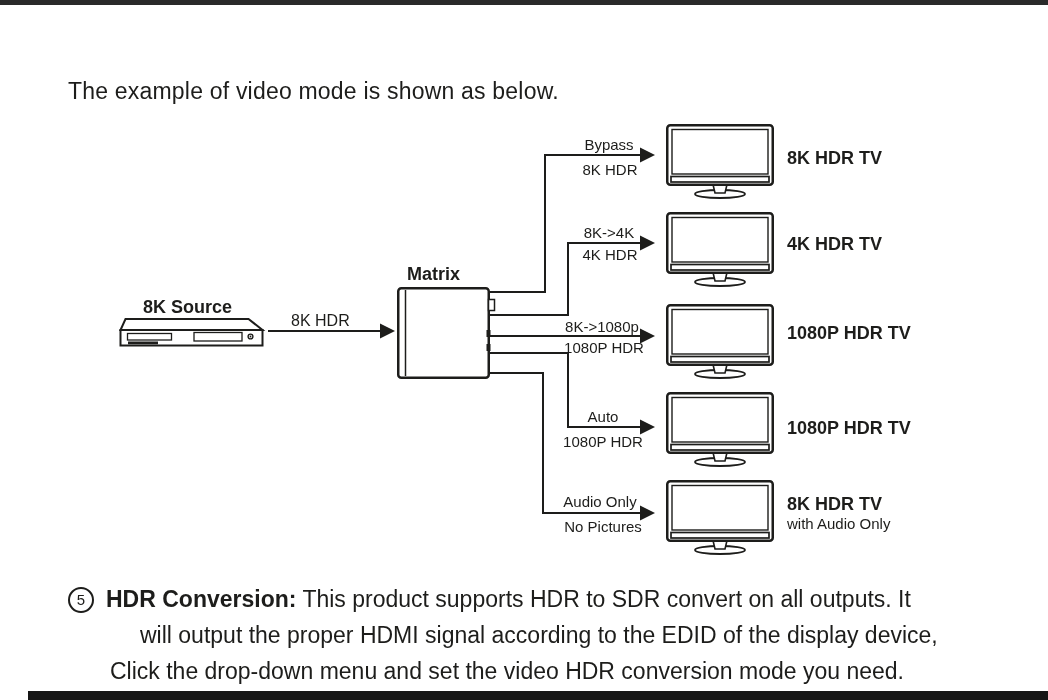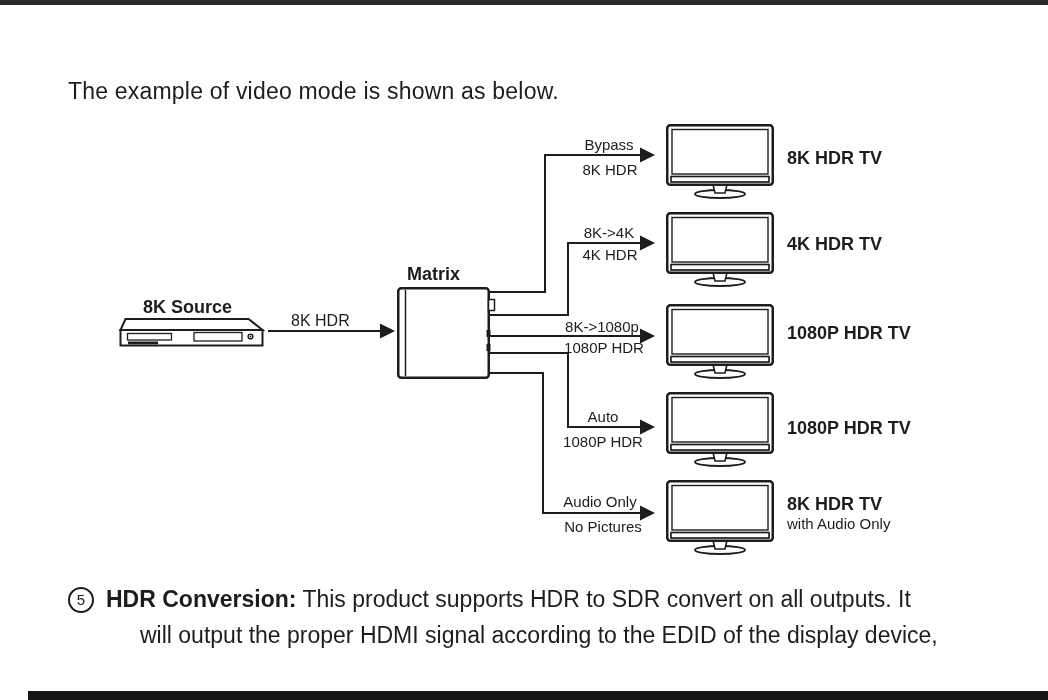--- a/index.html
+++ b/index.html
@@ -122,15 +122,16 @@
     <text class="lbl-bold" x="787" y="250">4K HDR TV</text>
     <text class="lbl-bold" x="787" y="339">1080P HDR TV</text>
     <text class="lbl-bold" x="787" y="434">1080P HDR TV</text>
     <text class="lbl-bold" x="787" y="510">8K HDR TV</text>
     <text class="lbl-sub" x="787" y="529">with Audio Only</text>
   </svg>
 
   <span class="circle-num"><span>5</span></span>
   <div class="note-line" style="left:106px;top:588px;"><b>HDR Conversion:</b><span> This product supports HDR to SDR convert on all outputs. It</span></div>
   <div class="note-line" style="left:108px;top:624px;margin-left:32px;">will output the proper HDMI signal according to the EDID of the display device,</div>
+  <div class="note-line" style="left:110px;top:660px;">Click the drop-down menu and set the video HDR conversion mode you need.</div>
 
   <div class="bottombar"></div>
 </div>
 
 </body></html>

